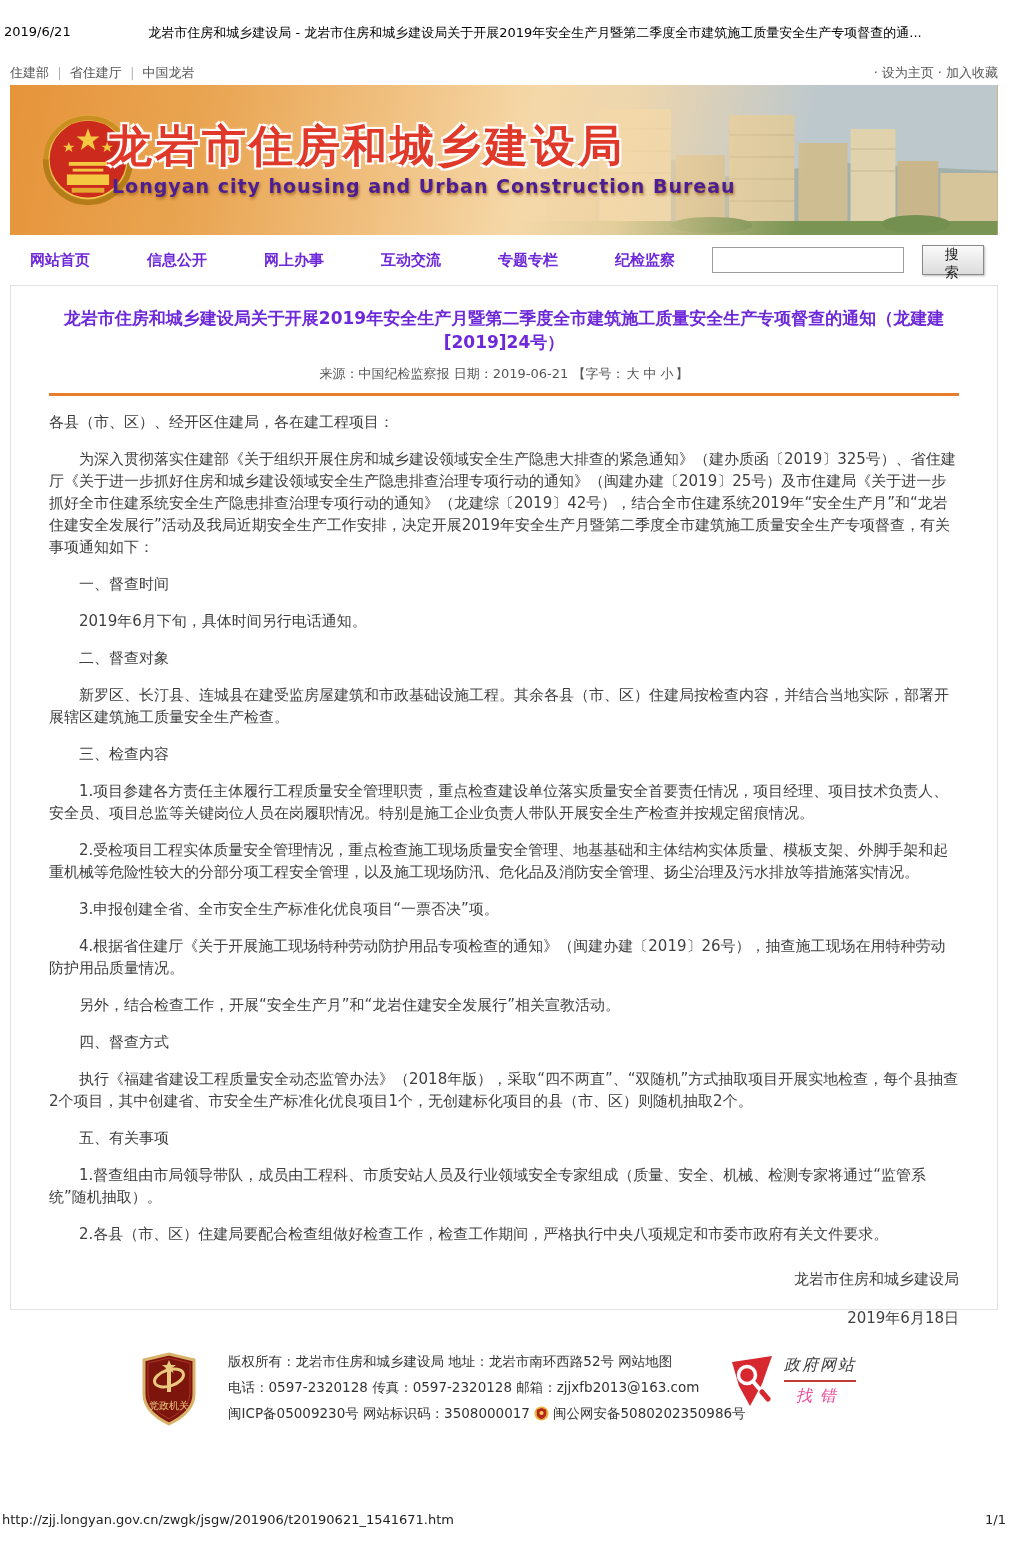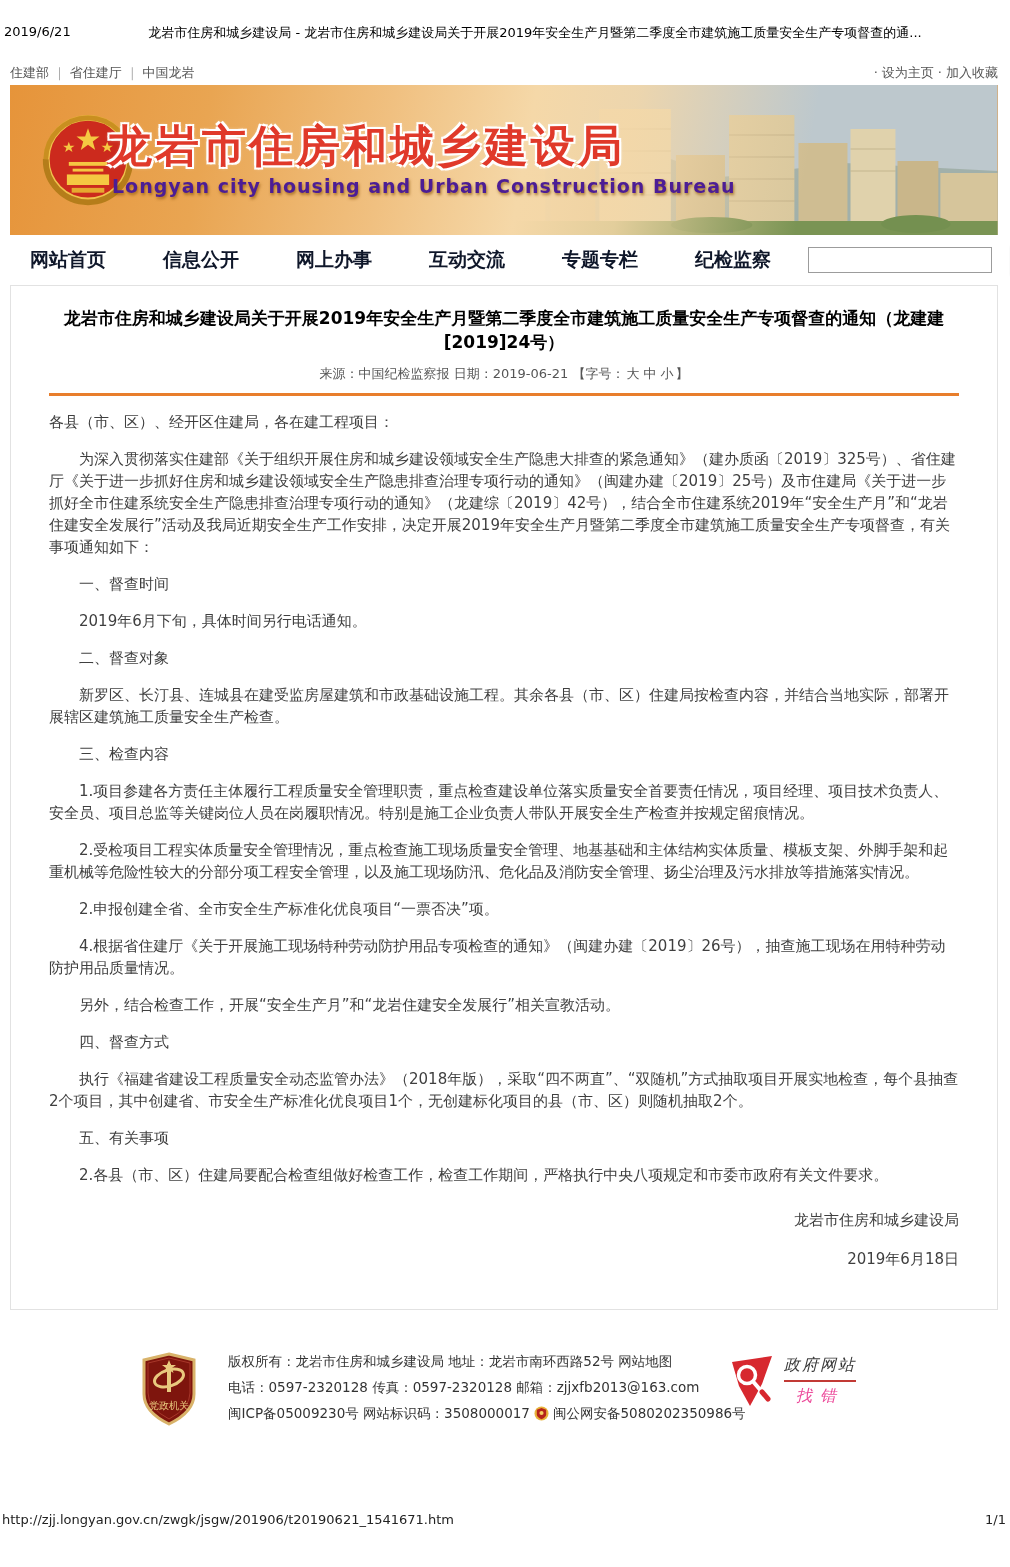--- a/index.html
+++ b/index.html
@@ -35,32 +35,32 @@
   .emblem { position:absolute; left:30px; top:24px; width:96px; height:104px; }
   .banner-title { position:absolute; left:98px; top:32px; font-size:44px; font-weight:bold;
      letter-spacing:3px; color:#e0392a; white-space:nowrap;
      text-shadow:-2px -2px 0 #fff,2px -2px 0 #fff,-2px 2px 0 #fff,2px 2px 0 #fff,0 0 4px #fff; }
   .banner-sub { position:absolute; left:102px; top:90px; font-size:19px; font-weight:bold; color:#4c1d95;
      letter-spacing:1px; text-shadow:1px 2px 3px rgba(150,95,20,.8); white-space:nowrap; }
 
   
   .nav { position:absolute; top:239px; left:10px; width:988px; height:42px;
          display:flex; align-items:center; background:#fff; }
-  .nav-item { font-size:19px; font-weight:bold; color:#0f172a; margin-left:20px; margin-right:37px;
+  .nav-item { font-size:15px; font-weight:bold; color:#6d28d9; margin-left:20px; margin-right:37px;
               white-space:nowrap; cursor:pointer; }
   .search-input { margin-left:auto; width:200px; height:26px; border:1px solid #9c9c9c; background:#fff;
                   font-size:13px; padding:0 6px; font-family:"DejaVu Sans",sans-serif; }
   .search-btn { margin-left:18px; margin-right:14px; height:30px; padding:0 10px; font-size:14px; letter-spacing:3px;
                 color:#222; background:linear-gradient(#fafafa,#dcdcdc); border:1px solid #8a8a8a;
                 box-shadow:1px 1px 2px #bbb; cursor:pointer; font-family:"DejaVu Sans",sans-serif; }
 
   
   .content { position:absolute; top:285px; left:10px; width:988px; height:1025px;
              border:1px solid #e2e2e2; background:#fff; padding:20px 38px 0 38px; }
-  .article-title { text-align:center; font-size:17px; font-weight:bold; color:#000000; line-height:24px; }
+  .article-title { text-align:center; font-size:17px; font-weight:bold; color:#6d28d9; line-height:24px; }
   .article-meta { text-align:center; font-size:13px; color:#555; margin-top:11px; }
   .article-meta .fs { cursor:pointer; margin:0 2px; }
   .divider { height:3px; background:#e87e2c; margin-top:10px; }
   .body-text { margin-top:2px; }
   .body-text p { font-size:15px; line-height:22px; margin-top:15px; color:#3f3f3f; }
   .body-text p.indent { text-indent:2em; }
   .sig { text-align:right; font-size:15px; margin-top:25px; color:#3f3f3f; }
   .sig-date { text-align:right; font-size:15px; margin-top:20px; color:#3f3f3f; }
 
   
@@ -172,26 +172,27 @@
 
   <p class="plain">各县（市、区）、经开区住建局，各在建工程项目：</p>
       <p class="indent">为深入贯彻落实住建部《关于组织开展住房和城乡建设领域安全生产隐患大排查的紧急通知》（建办质函〔2019〕325号）、省住建厅《关于进一步抓好住房和城乡建设领域安全生产隐患排查治理专项行动的通知》（闽建办建〔2019〕25号）及市住建局《关于进一步抓好全市住建系统安全生产隐患排查治理专项行动的通知》（龙建综〔2019〕42号），结合全市住建系统2019年“安全生产月”和“龙岩住建安全发展行”活动及我局近期安全生产工作安排，决定开展2019年安全生产月暨第二季度全市建筑施工质量安全生产专项督查，有关事项通知如下：</p>
       <p class="indent">一、督查时间</p>
       <p class="indent">2019年6月下旬，具体时间另行电话通知。</p>
       <p class="indent">二、督查对象</p>
       <p class="indent">新罗区、长汀县、连城县在建受监房屋建筑和市政基础设施工程。其余各县（市、区）住建局按检查内容，并结合当地实际，部署开展辖区建筑施工质量安全生产检查。</p>
       <p class="indent">三、检查内容</p>
       <p class="indent">1.项目参建各方责任主体履行工程质量安全管理职责，重点检查建设单位落实质量安全首要责任情况，项目经理、项目技术负责人、安全员、项目总监等关键岗位人员在岗履职情况。特别是施工企业负责人带队开展安全生产检查并按规定留痕情况。</p>
       <p class="indent">2.受检项目工程实体质量安全管理情况，重点检查施工现场质量安全管理、地基基础和主体结构实体质量、模板支架、外脚手架和起重机械等危险性较大的分部分项工程安全管理，以及施工现场防汛、危化品及消防安全管理、扬尘治理及污水排放等措施落实情况。</p>
-      <p class="indent">2.申报创建全省、全市安全生产标准化优良项目“一票否决”项。</p>
+      <p class="indent">3.申报创建全省、全市安全生产标准化优良项目“一票否决”项。</p>
       <p class="indent">4.根据省住建厅《关于开展施工现场特种劳动防护用品专项检查的通知》（闽建办建〔2019〕26号），抽查施工现场在用特种劳动防护用品质量情况。</p>
       <p class="indent">另外，结合检查工作，开展“安全生产月”和“龙岩住建安全发展行”相关宣教活动。</p>
       <p class="indent">四、督查方式</p>
       <p class="indent">执行《福建省建设工程质量安全动态监管办法》（2018年版），采取“四不两直”、“双随机”方式抽取项目开展实地检查，每个县抽查2个项目，其中创建省、市安全生产标准化优良项目1个，无创建标化项目的县（市、区）则随机抽取2个。</p>
       <p class="indent">五、有关事项</p>
+      <p class="indent">1.督查组由市局领导带队，成员由工程科、市质安站人员及行业领域安全专家组成（质量、安全、机械、检测专家将通过“监管系统”随机抽取）。</p>
       <p class="indent">2.各县（市、区）住建局要配合检查组做好检查工作，检查工作期间，严格执行中央八项规定和市委市政府有关文件要求。</p>
     </div>
   <div class="sig">龙岩市住房和城乡建设局</div>
   <div class="sig-date">2019年6月18日</div>
 </div>
 
 <div class="site-footer">
   <svg class="shield" viewBox="0 0 58 74">
     <path d="M29,2 L54,8 L54,42 Q54,60 29,72 Q4,60 4,42 L4,8 Z" fill="#7e150d" stroke="#d9b36a" stroke-width="3"></path>
     <path d="M29,6 L50,11 L50,41 Q50,56 29,67 Q8,56 8,41 L8,11 Z" fill="none" stroke="#a8372a" stroke-width="1"></path>

